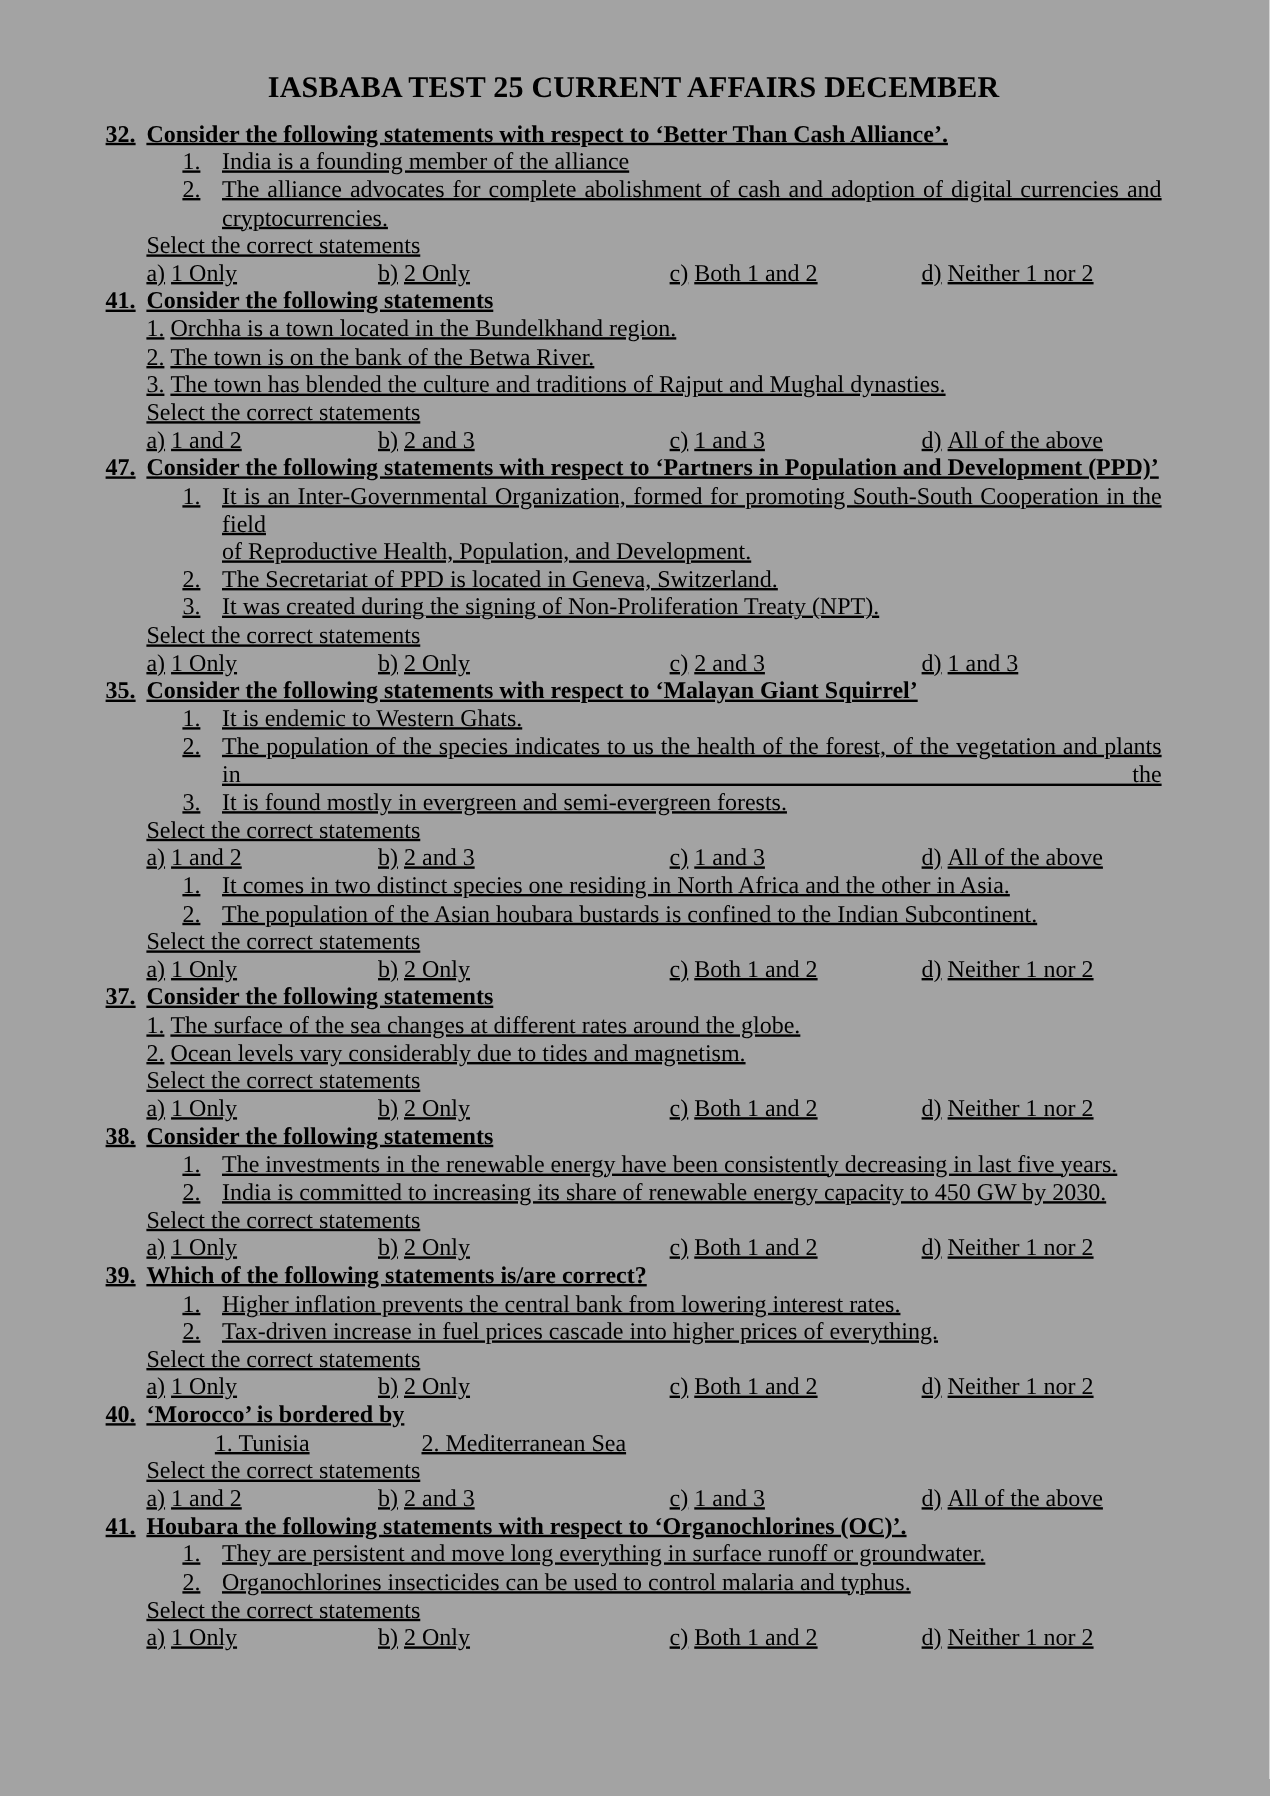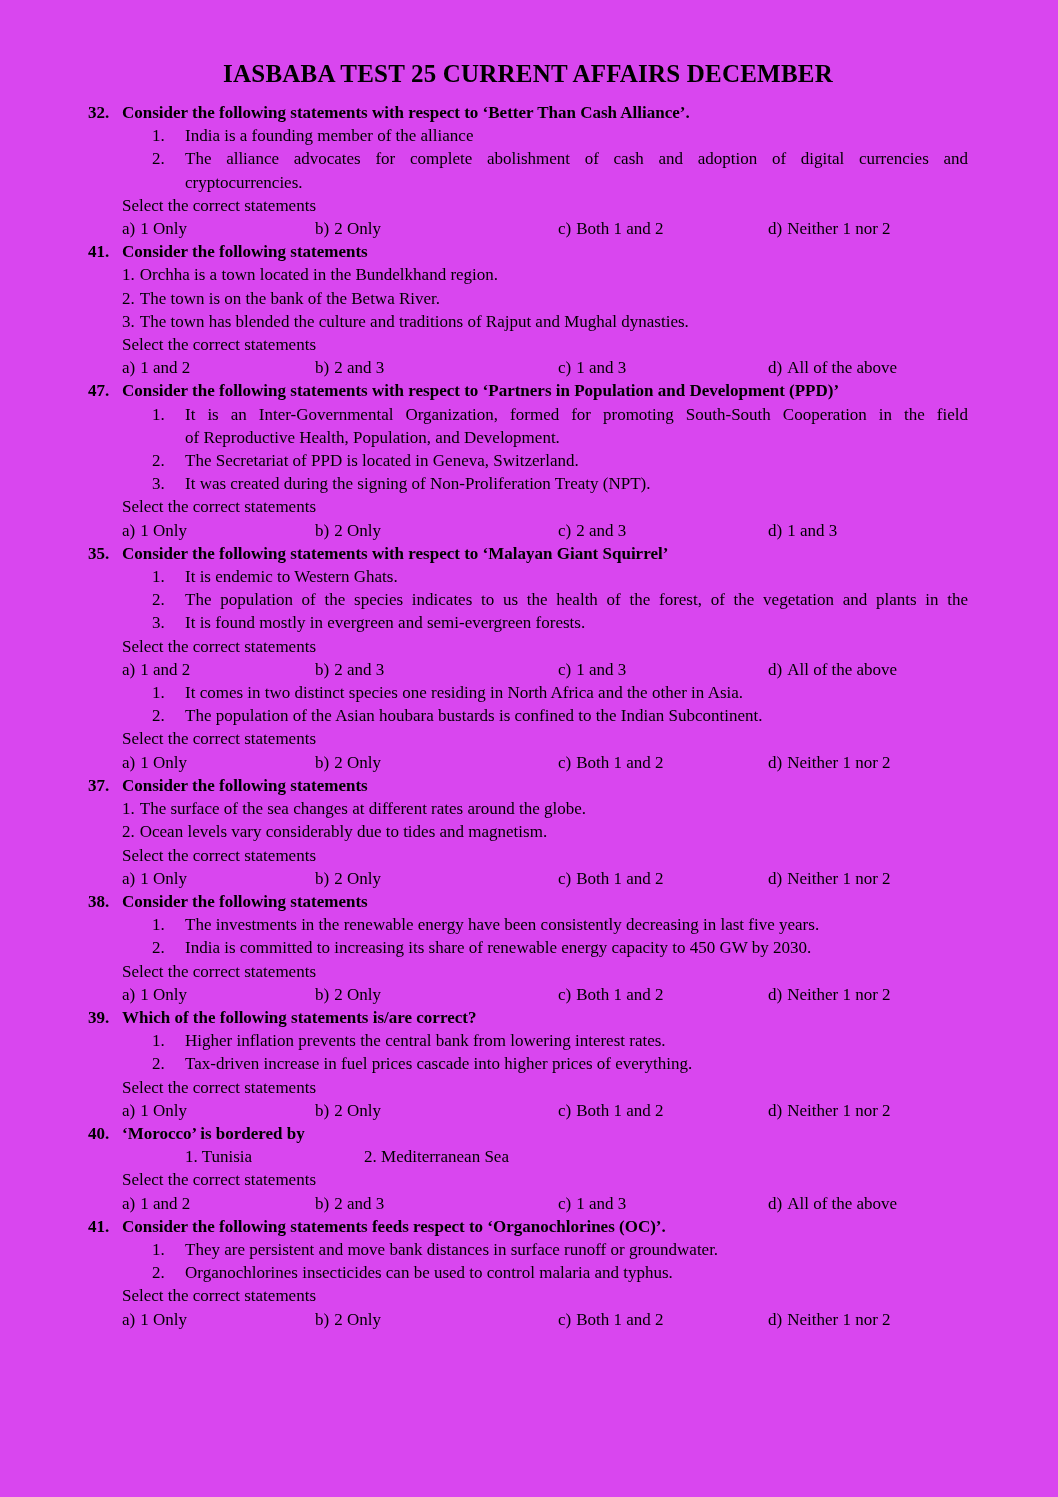--- a/index.html
+++ b/index.html
@@ -13,33 +13,34 @@
     color: #000000;
     font-family: "Liberation Serif", serif;
     position: relative;
   }
   .page {
     box-sizing: border-box;
     width: 1058px;
     height: 1497px;
     padding: 60px 90px 0 88px;
     overflow: hidden;
-    background: #d946ef;
+    background: #a3a3a3;
   }
   .doc-title {
     font-size: 25px;
     line-height: 28px;
     font-weight: 700;
     text-align: center;
     margin: 0 0 13px 0;
     letter-spacing: 0.2px;
   }
   .questions {
-    font-size: 17px;
+    font-size: 20px;
     line-height: 23.2px;
+    text-decoration: underline;
   }
   .question { }
   .q-header {
     display: flex;
     font-weight: 700;
   }
   .q-num {
     flex: 0 0 34px;
     width: 34px;
   }
@@ -279,26 +280,26 @@
             <span class="opt"><span class="opt-label">a)</span><span>1 and 2</span></span>
             <span class="opt"><span class="opt-label">b)</span><span>2 and 3</span></span>
             <span class="opt"><span class="opt-label">c)</span><span>1 and 3</span></span>
             <span class="opt"><span class="opt-label">d)</span><span>All of the above</span></span>
           </div>
         </div>
       </div>
       <div class="question">
         <div class="q-header">
           <span class="q-num">41.</span>
-          <span class="q-title">Consider the following statements feeds respect to ‘Organochlorines (OC)’.</span>
-        </div>
-        <div class="q-body">
-          <div class="stmt">
-            <span class="stmt-num">1.</span>
-            <div class="stmt-text">They are persistent and move bank distances in surface runoff or groundwater.</div>
+          <span class="q-title">Houbara the following statements with respect to ‘Organochlorines (OC)’.</span>
+        </div>
+        <div class="q-body">
+          <div class="stmt">
+            <span class="stmt-num">1.</span>
+            <div class="stmt-text">They are persistent and move long everything in surface runoff or groundwater.</div>
           </div>
           <div class="stmt">
             <span class="stmt-num">2.</span>
             <div class="stmt-text">Organochlorines insecticides can be used to control malaria and typhus.</div>
           </div>
           <div class="select-line">Select the correct statements</div>
           <div class="opts">
             <span class="opt"><span class="opt-label">a)</span><span>1 Only</span></span>
             <span class="opt"><span class="opt-label">b)</span><span>2 Only</span></span>
             <span class="opt"><span class="opt-label">c)</span><span>Both 1 and 2</span></span>

